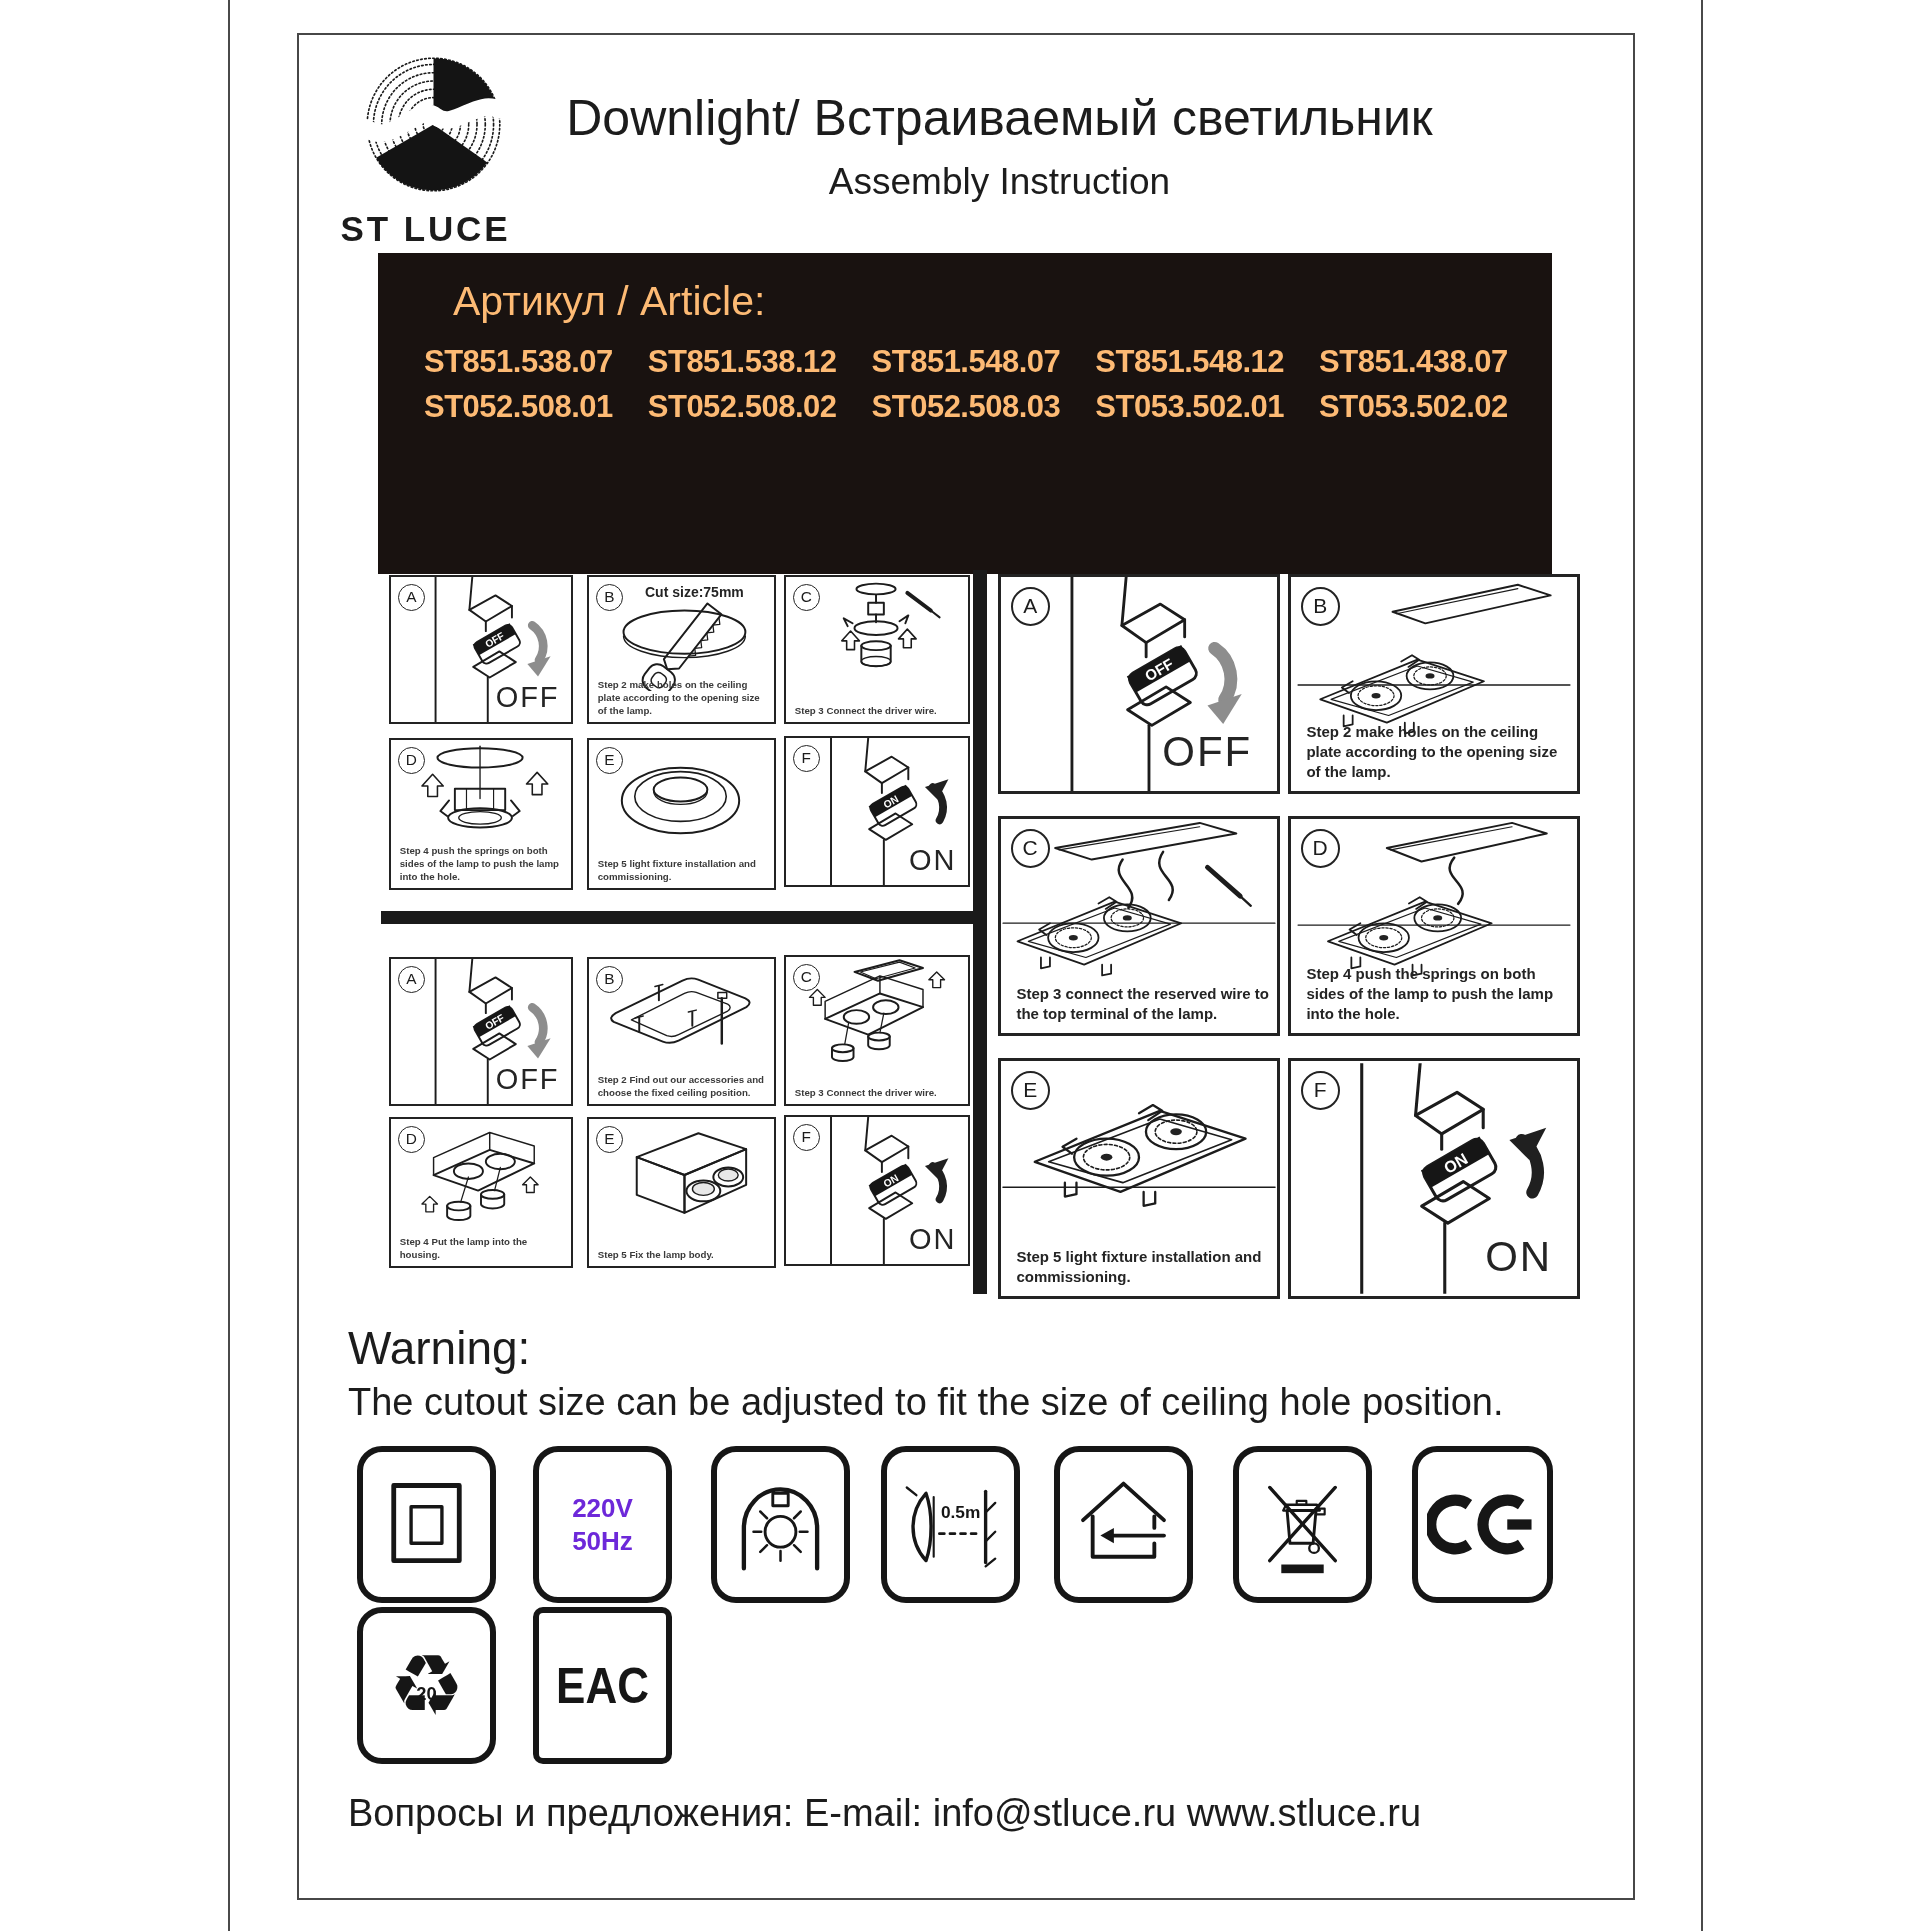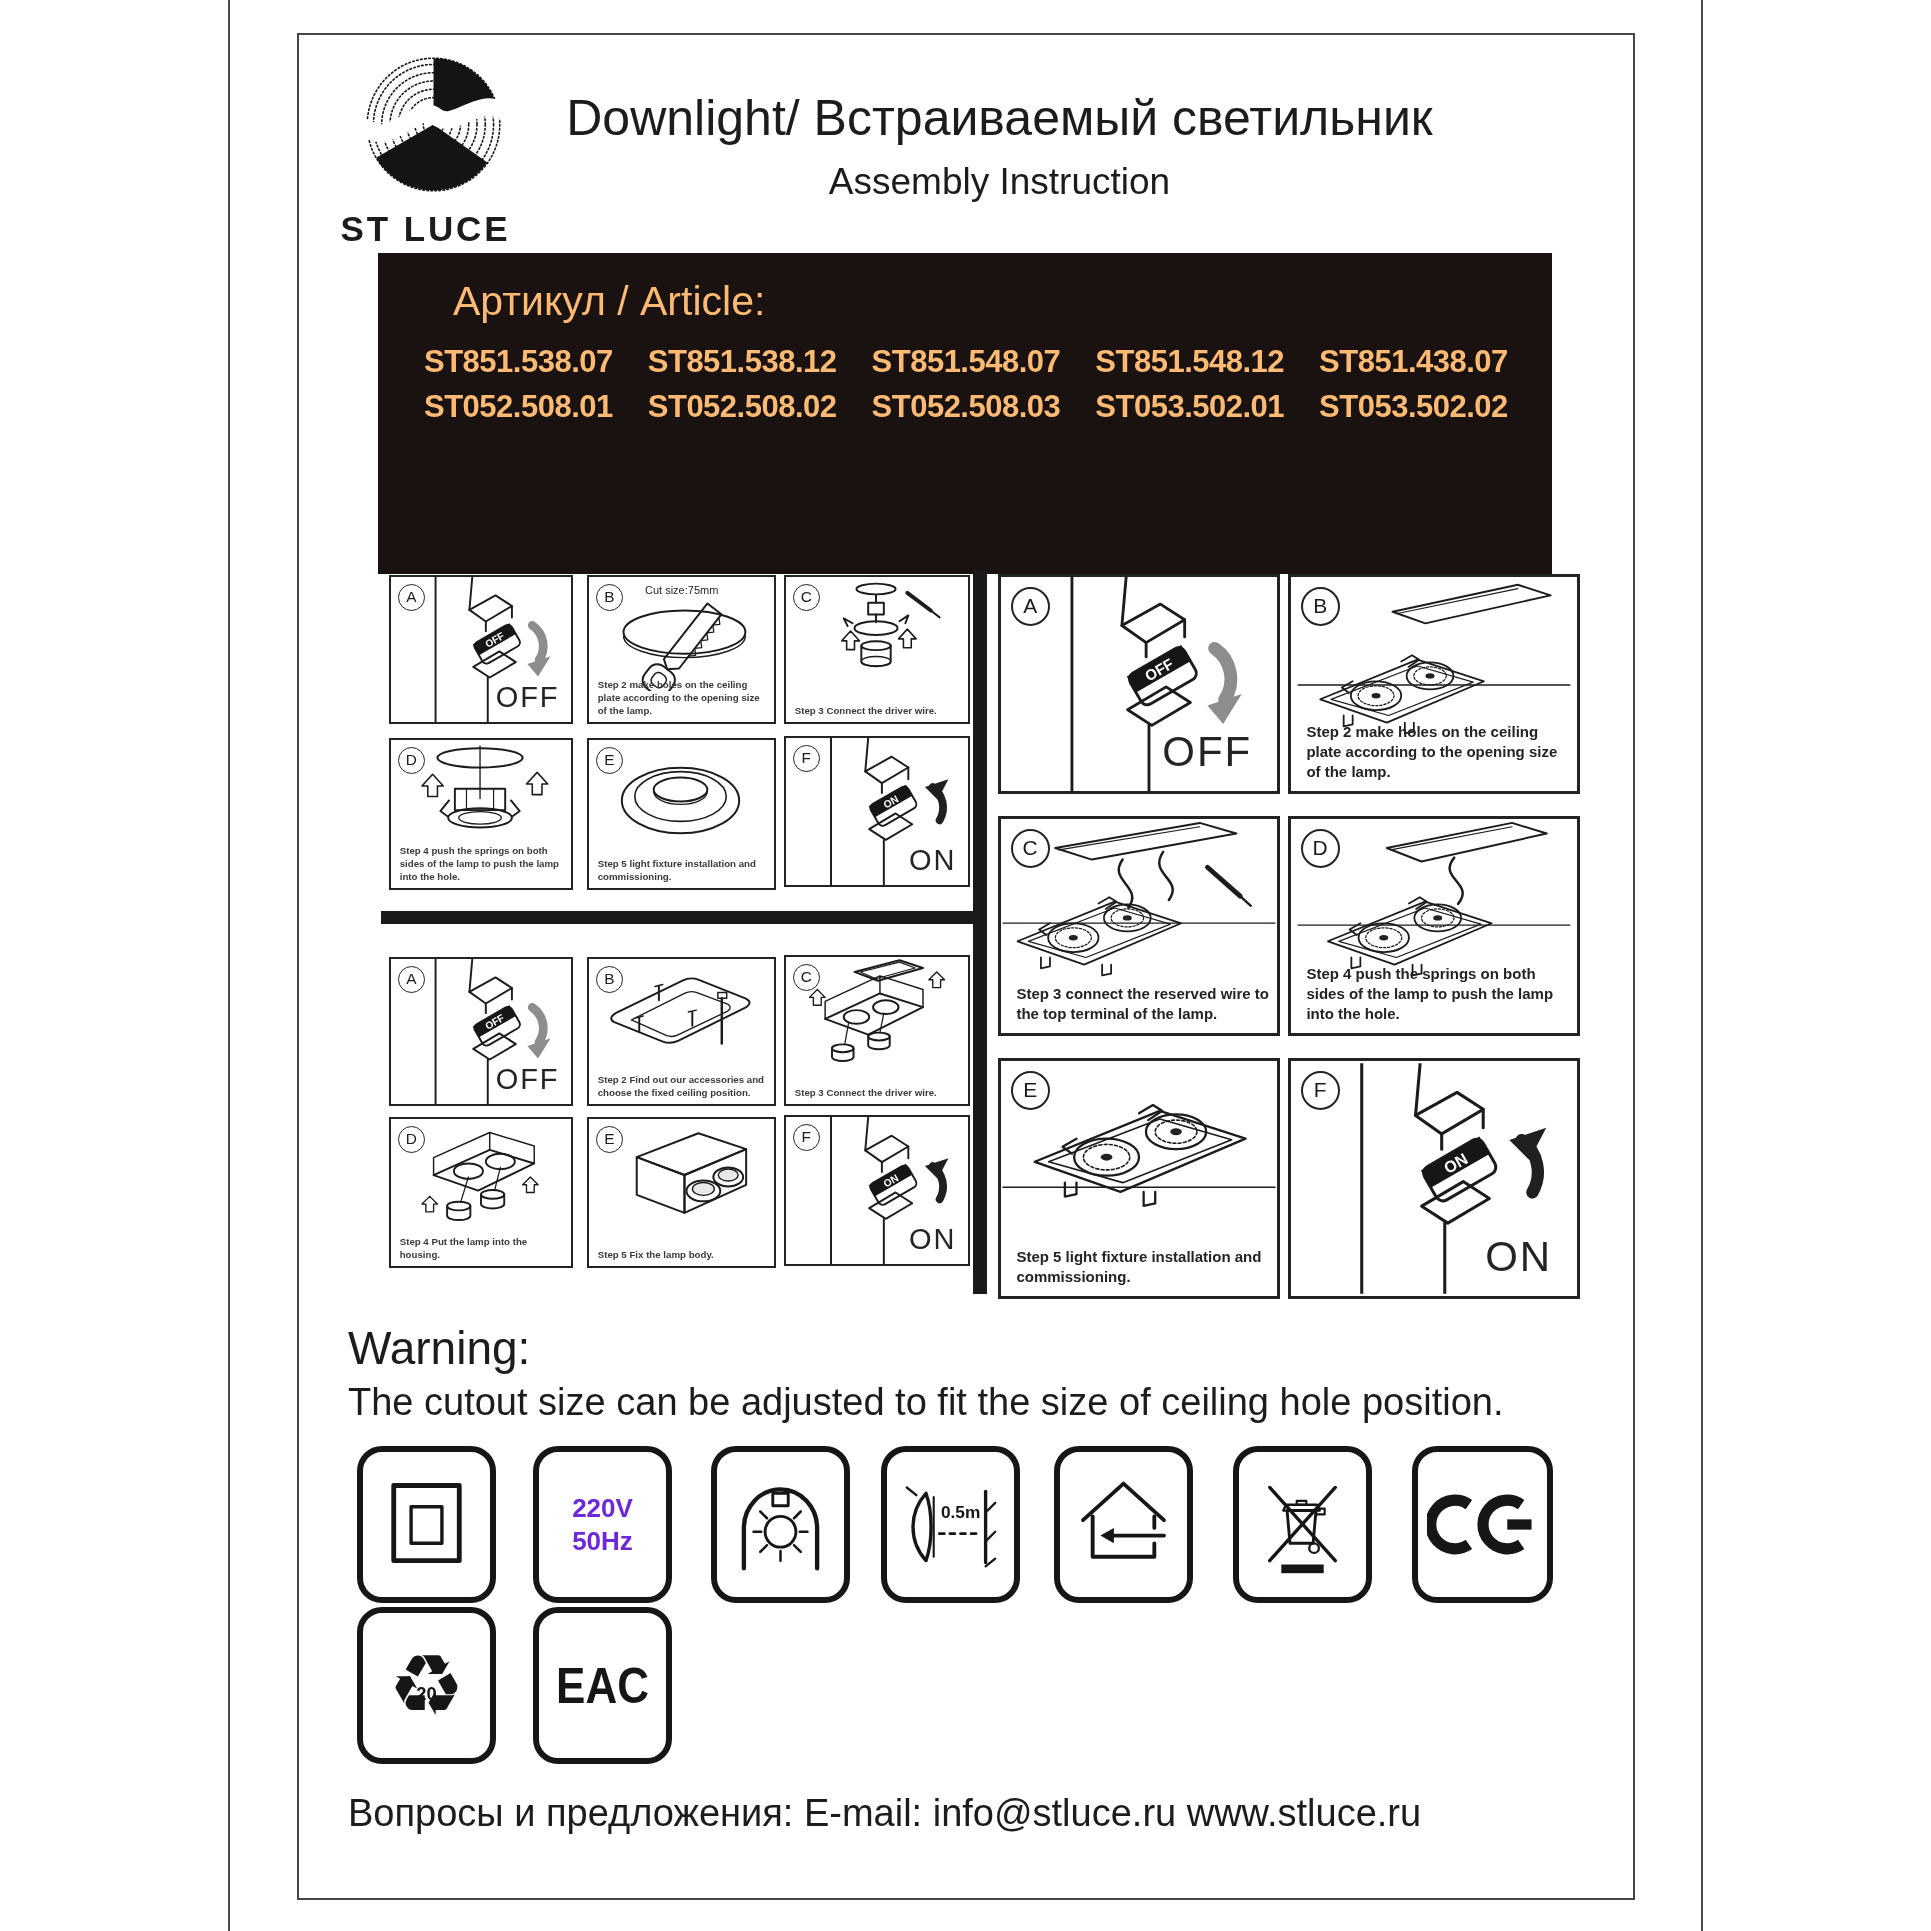--- a/index.html
+++ b/index.html
@@ -26,21 +26,21 @@
   
   .panel{position:absolute;border:2.9px solid #232323;background:#fff;}
   .panel-lg{position:absolute;border:3.9px solid #232323;background:#fff;}
   .ltr{position:absolute;top:6.8px;left:6.8px;width:25px;height:25px;border:1.9px solid #232323;border-radius:50%;
        display:flex;align-items:center;justify-content:center;font-size:15.4px;background:#fff;z-index:3;}
   .ltr-lg{top:9.7px;left:9.7px;width:35px;height:35px;border-width:2.9px;font-size:21px;}
   .cap{position:absolute;left:8.7px;right:4.8px;bottom:4.8px;font-size:9.7px;font-weight:bold;color:#3a3a3a;line-height:1.3;z-index:2;}
   .cap-lg{position:absolute;left:15.4px;right:7.7px;bottom:8.7px;font-size:15px;font-weight:bold;color:#242424;line-height:1.35;z-index:2;}
   .big{position:absolute;right:11.6px;bottom:7.7px;font-size:29px;letter-spacing:1.9px;color:#242424;z-index:2;}
   .big-lg{right:25px;bottom:15.4px;font-size:42px;}
-  .note{position:absolute;left:56px;top:6.8px;font-size:11px;font-weight:normal;color:#242424;z-index:2;}
+  .note{position:absolute;left:56px;top:6.8px;font-size:14px;font-weight:bold;color:#242424;z-index:2;}
   .art{position:absolute;left:0;top:0;right:0;bottom:31px;width:100%;height:calc(100% - 31px);}
   .art-full{position:absolute;inset:0;width:100%;height:100%;}
   .art-lg{position:absolute;left:0;top:1.9px;right:0;width:100%;height:calc(100% - 54px);}
   svg{stroke:#1c1c1c;fill:none;stroke-width:2;stroke-linejoin:round;stroke-linecap:round;}
   .bar{position:absolute;background:#1a1a1a;}
 
   
   .warnhead{position:absolute;left:348px;top:1321px;font-size:46px;}
   .warntext{position:absolute;left:348px;top:1381px;font-size:38px;}
 
@@ -460,20 +460,20 @@
       <path d="M44.9,23.7 A26,26 0 1 0 44.9,66.3" stroke-width="12" stroke-linecap="butt"></path>
       <path d="M100.9,23.7 A26,26 0 1 0 100.9,66.3" stroke-width="12" stroke-linecap="butt"></path>
       <line x1="86" y1="45" x2="112" y2="45" stroke-width="11" stroke-linecap="butt"></line>
     </svg>
   </div>
 
   <div class="badge" style="left:357px;top:1607px;">
     <div class="recy">♻</div>
     <div class="recynum">20</div>
   </div>
-  <div class="badge" style="left:533px;top:1607px;">
+  <div class="badge" style="left:533px;top:1607px;border-radius:10px;">
     <div class="eactxt">EAC</div>
   </div>
 
   <div class="footer">Вопросы и предложения: E-mail: info@stluce.ru www.stluce.ru</div>
 
 </div>
 
 
 </body></html>

